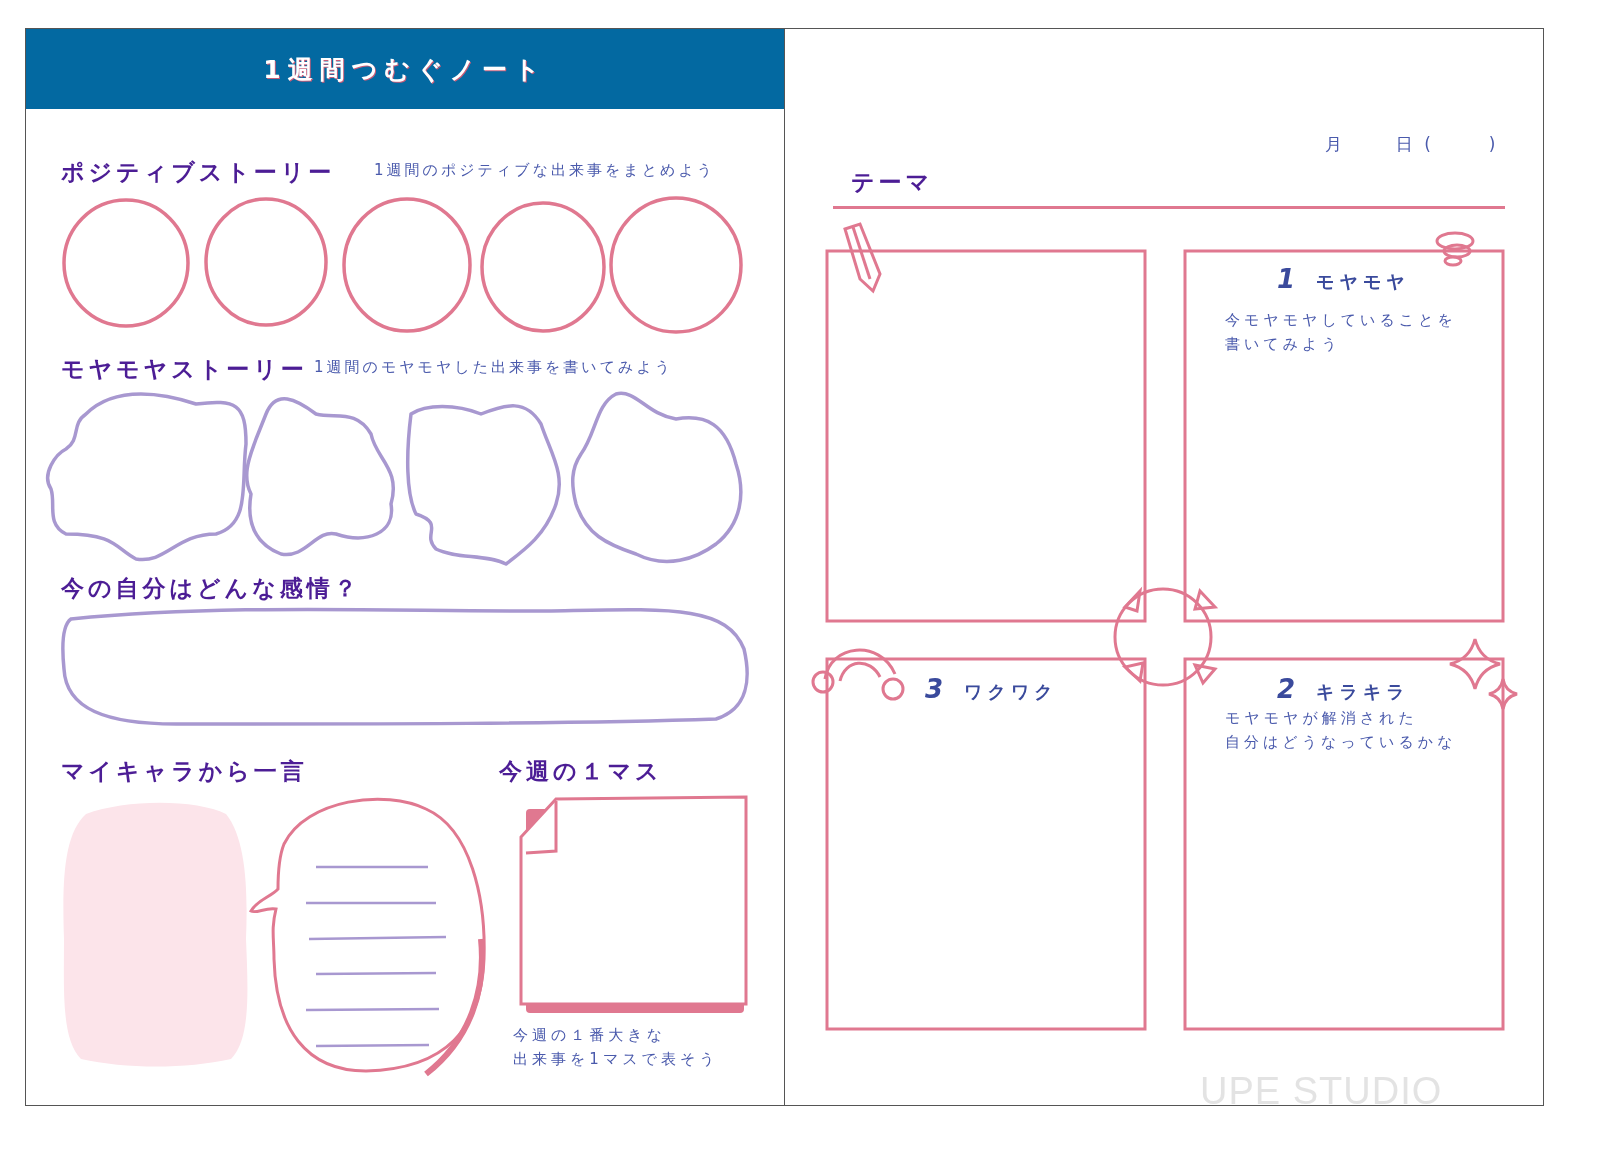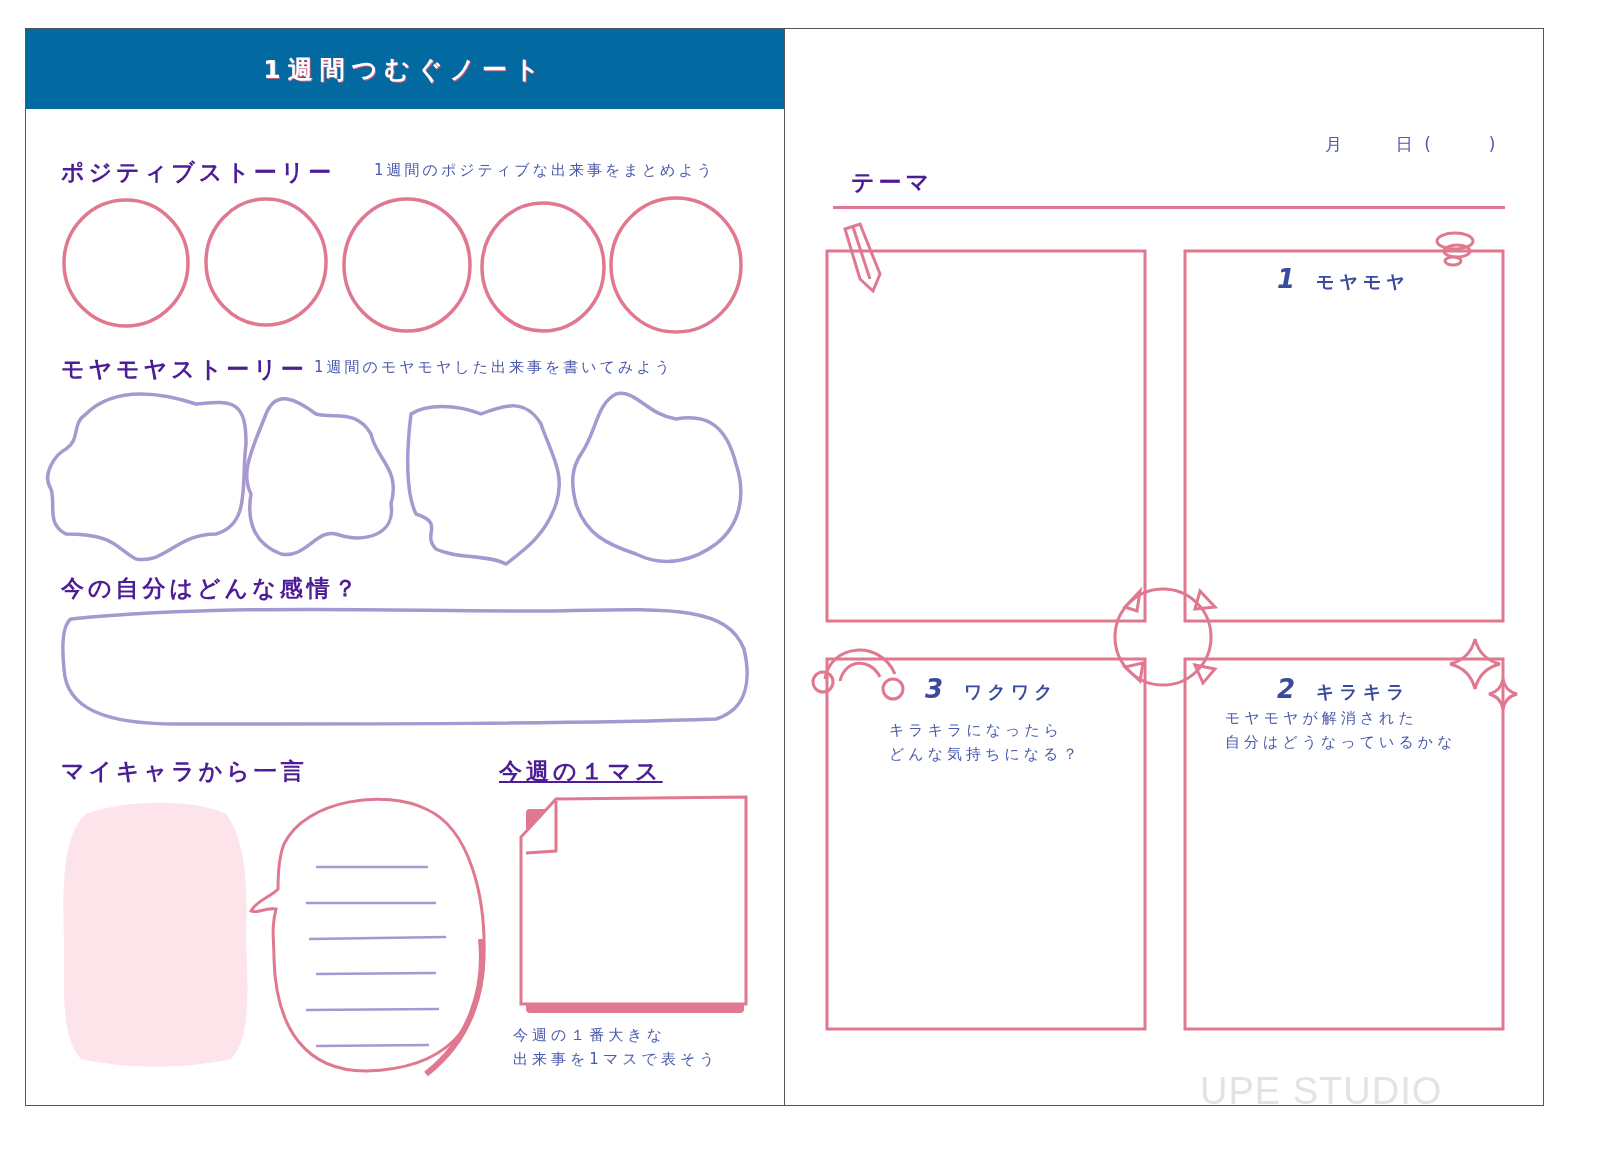--- a/index.html
+++ b/index.html
@@ -57,21 +57,21 @@
         <path d="M555,70 C570,50 570,20 590,10 C610,5 620,30 650,35 C680,30 700,40 710,80 C720,110 715,140 690,160 C670,175 640,185 610,170 C580,160 560,150 550,120 C545,100 545,85 555,70 Z"></path>
       </g>
     </svg>
 
     <div class="abs h" style="left:35px; top:544px;">今の自分はどんな感情？</div>
     <svg style="left:0; top:570px;" width="759" height="140">
       <path d="M45,20 C200,5 350,12 520,12 C640,10 700,5 718,50 C725,80 722,110 690,120 C550,125 350,125 150,125 C80,125 40,110 38,70 C35,40 38,25 45,20 Z" fill="none" stroke="#a898d0" stroke-width="3.5"></path>
     </svg>
 
     <div class="abs h" style="left:35px; top:727px;">マイキャラから一言</div>
-    <div class="abs h" style="left:473px; top:727px;text-decoration:underline;">今週の１マス</div>
+    <div class="abs h" style="left:473px; top:727px;">今週の１マス</div>
 
     <svg style="left:0; top:760px;" width="480" height="290">
       <path d="M60,25 C100,10 170,10 200,25 C220,50 222,100 220,150 C222,200 225,250 205,270 C160,280 100,280 55,270 C35,250 38,200 38,150 C36,90 38,45 60,25 Z" fill="#fce4ea"></path>
 
       <path d="M258,55 C280,10 360,0 400,20 C445,40 460,110 458,170 C455,240 420,280 340,282 C280,282 250,240 248,170 C248,150 245,140 250,120 C240,118 230,125 225,122 C232,110 245,108 252,100 C252,90 252,70 258,55 Z" fill="#fff" stroke="#e07890" stroke-width="3"></path>
       <path d="M455,150 C460,200 445,250 400,285" fill="none" stroke="#e07890" stroke-width="6"></path>
       <g stroke="#a898d0" stroke-width="2.5">
         <line x1="290" y1="78" x2="402" y2="78"></line>
         <line x1="280" y1="114" x2="410" y2="114"></line>
         <line x1="283" y1="150" x2="420" y2="148"></line>
@@ -136,25 +136,25 @@
 
         <g>
           <path d="M690,420 Q695,440 715,445 Q695,450 690,470 Q685,450 665,445 Q685,440 690,420 Z"></path>
           <path d="M718,460 Q720,472 732,475 Q720,478 718,490 Q716,478 704,475 Q716,472 718,460 Z"></path>
         </g>
       </g>
     </svg>
 
     <div class="abs" style="left:492px; top:235px;">
       <div class="card-title"><span class="num">1</span><span>モヤモヤ</span></div>
+      <div class="small" style="margin-top:14px; margin-left:-52px;">今モヤモヤしていることを
+書いてみよう</div>
     </div>
     <div class="abs" style="left:140px; top:645px;">
       <div class="card-title"><span class="num">3</span><span>ワクワク</span></div>
-      <div class="small" style="margin-top:14px; margin-left:-36px;">キラキラになったら
-どんな気持ちになる？</div>
     </div>
     <div class="abs" style="left:492px; top:645px;">
       <div class="card-title"><span class="num">2</span><span>キラキラ</span></div>
       <div class="small" style="margin-top:2px; margin-left:-52px;">モヤモヤが解消された
 自分はどうなっているかな</div>
     </div>
 
   </div>
 </div>
 

